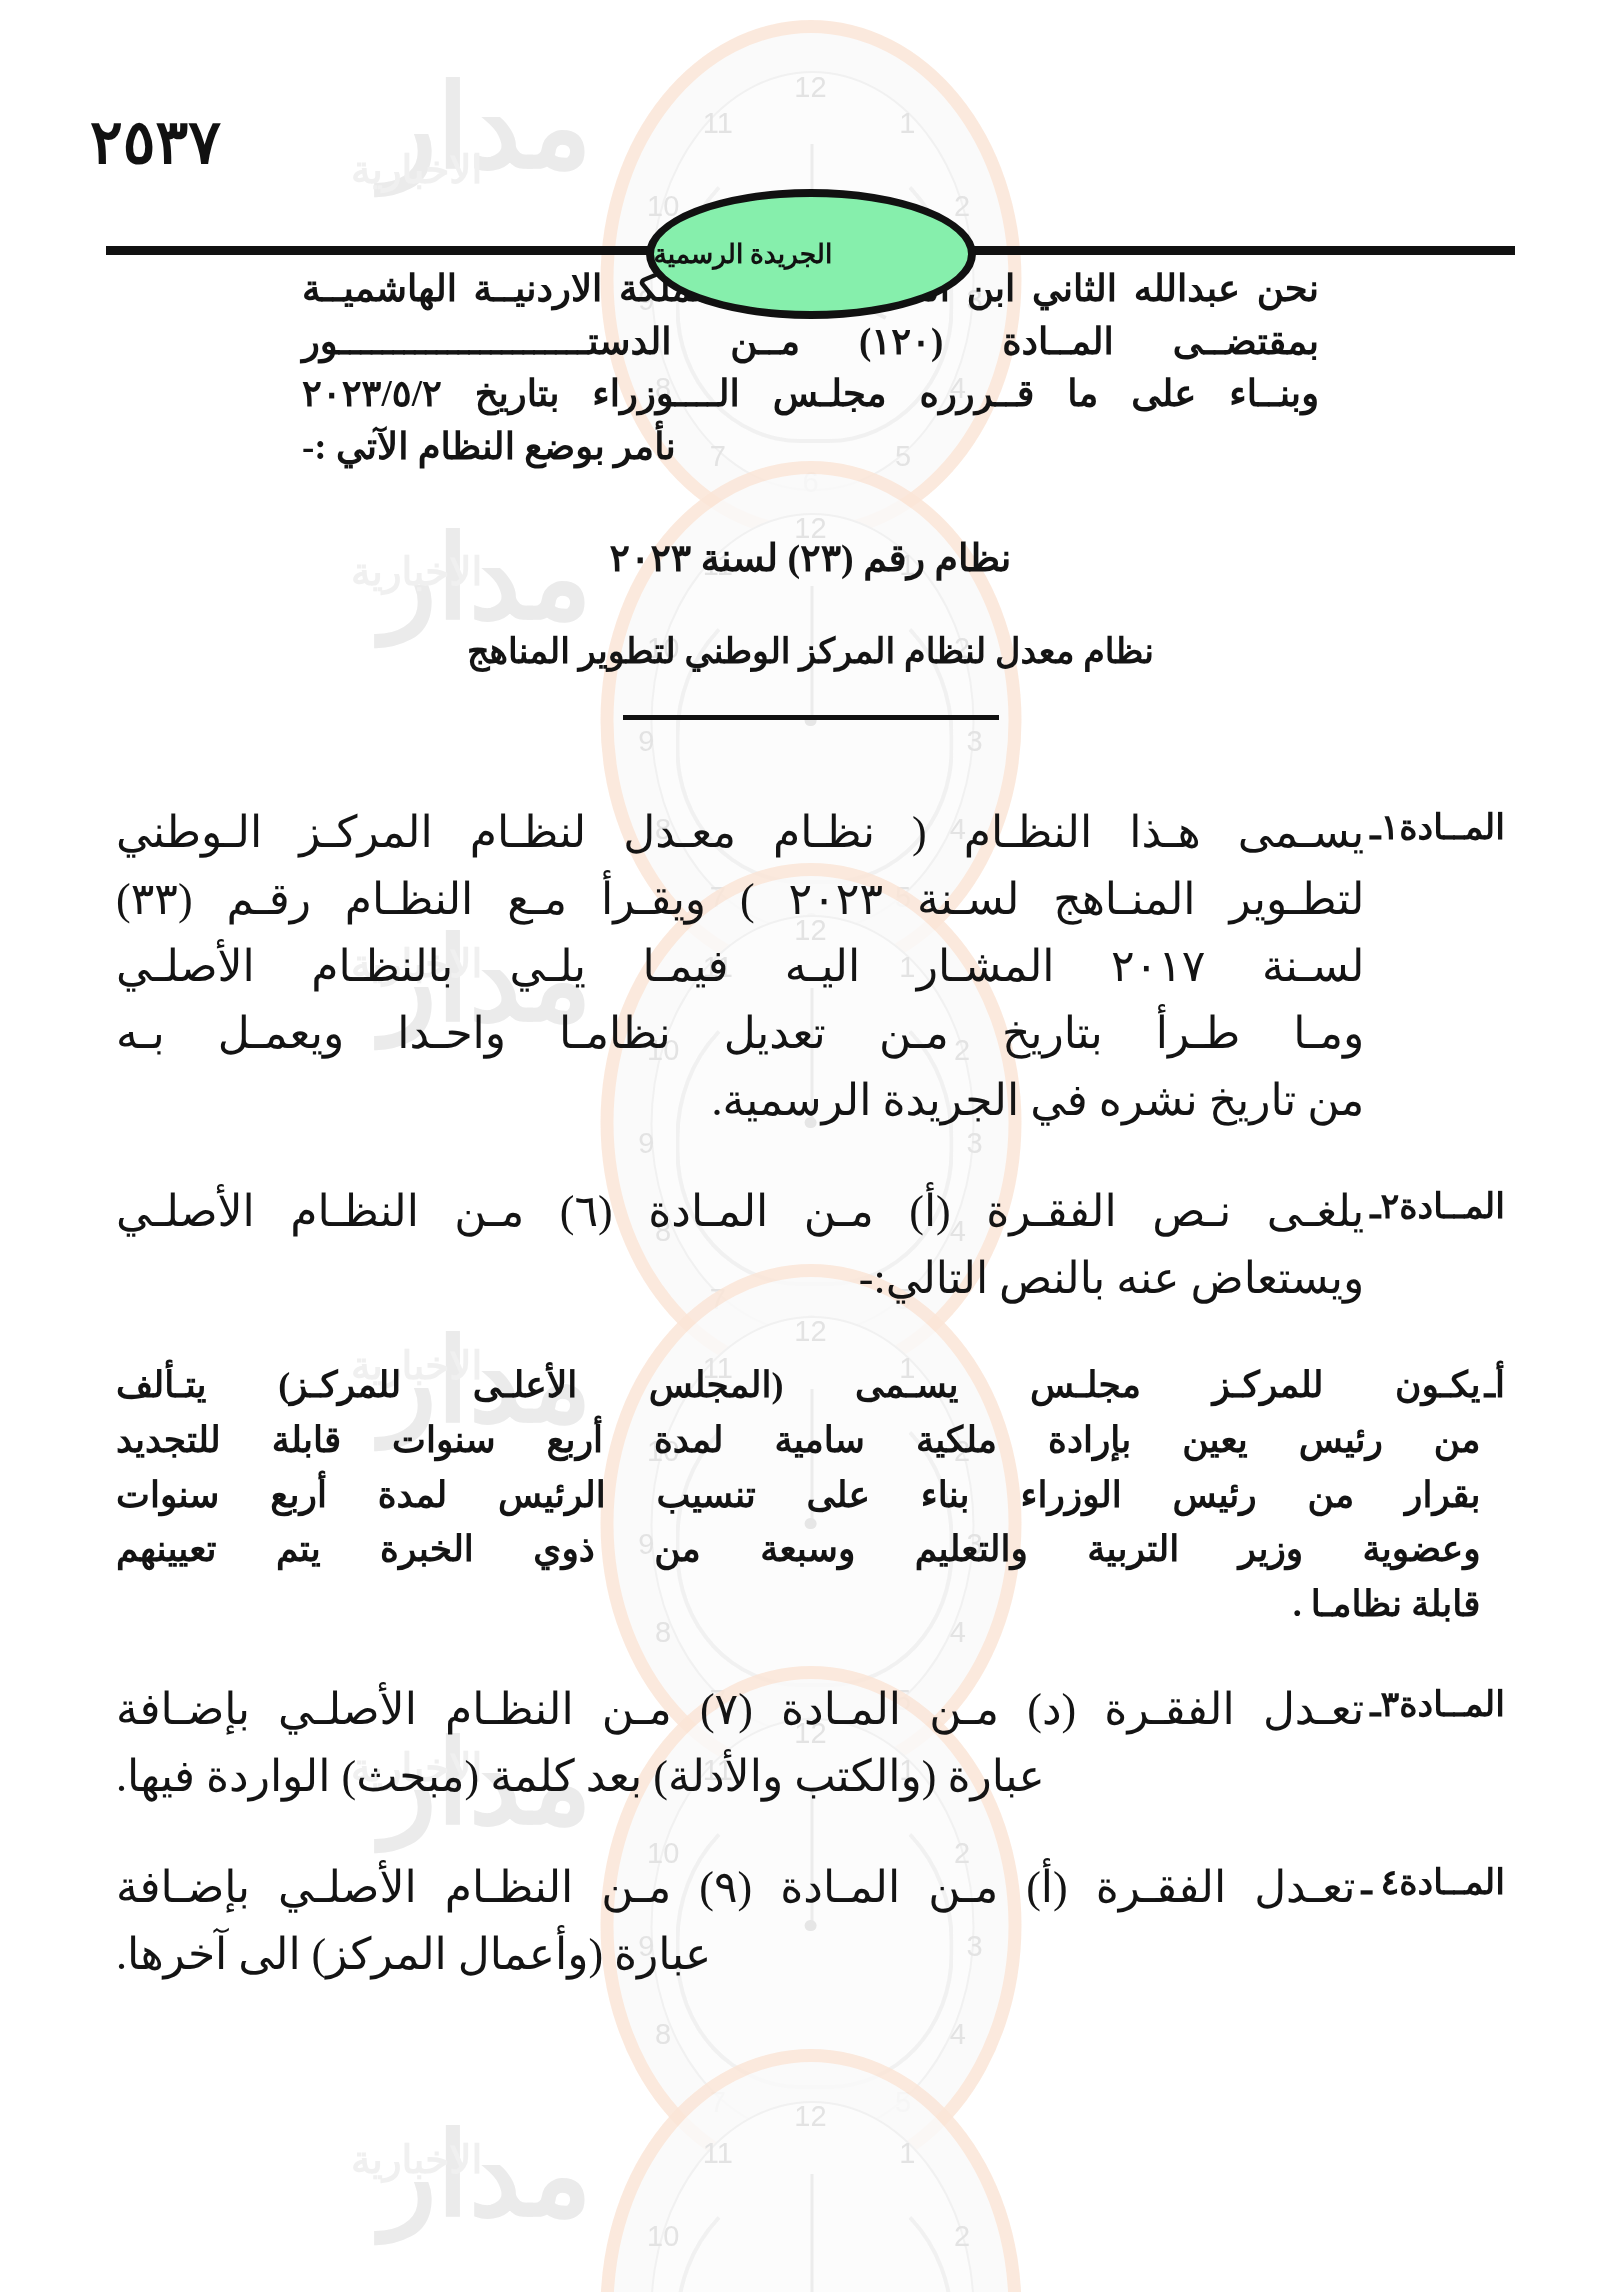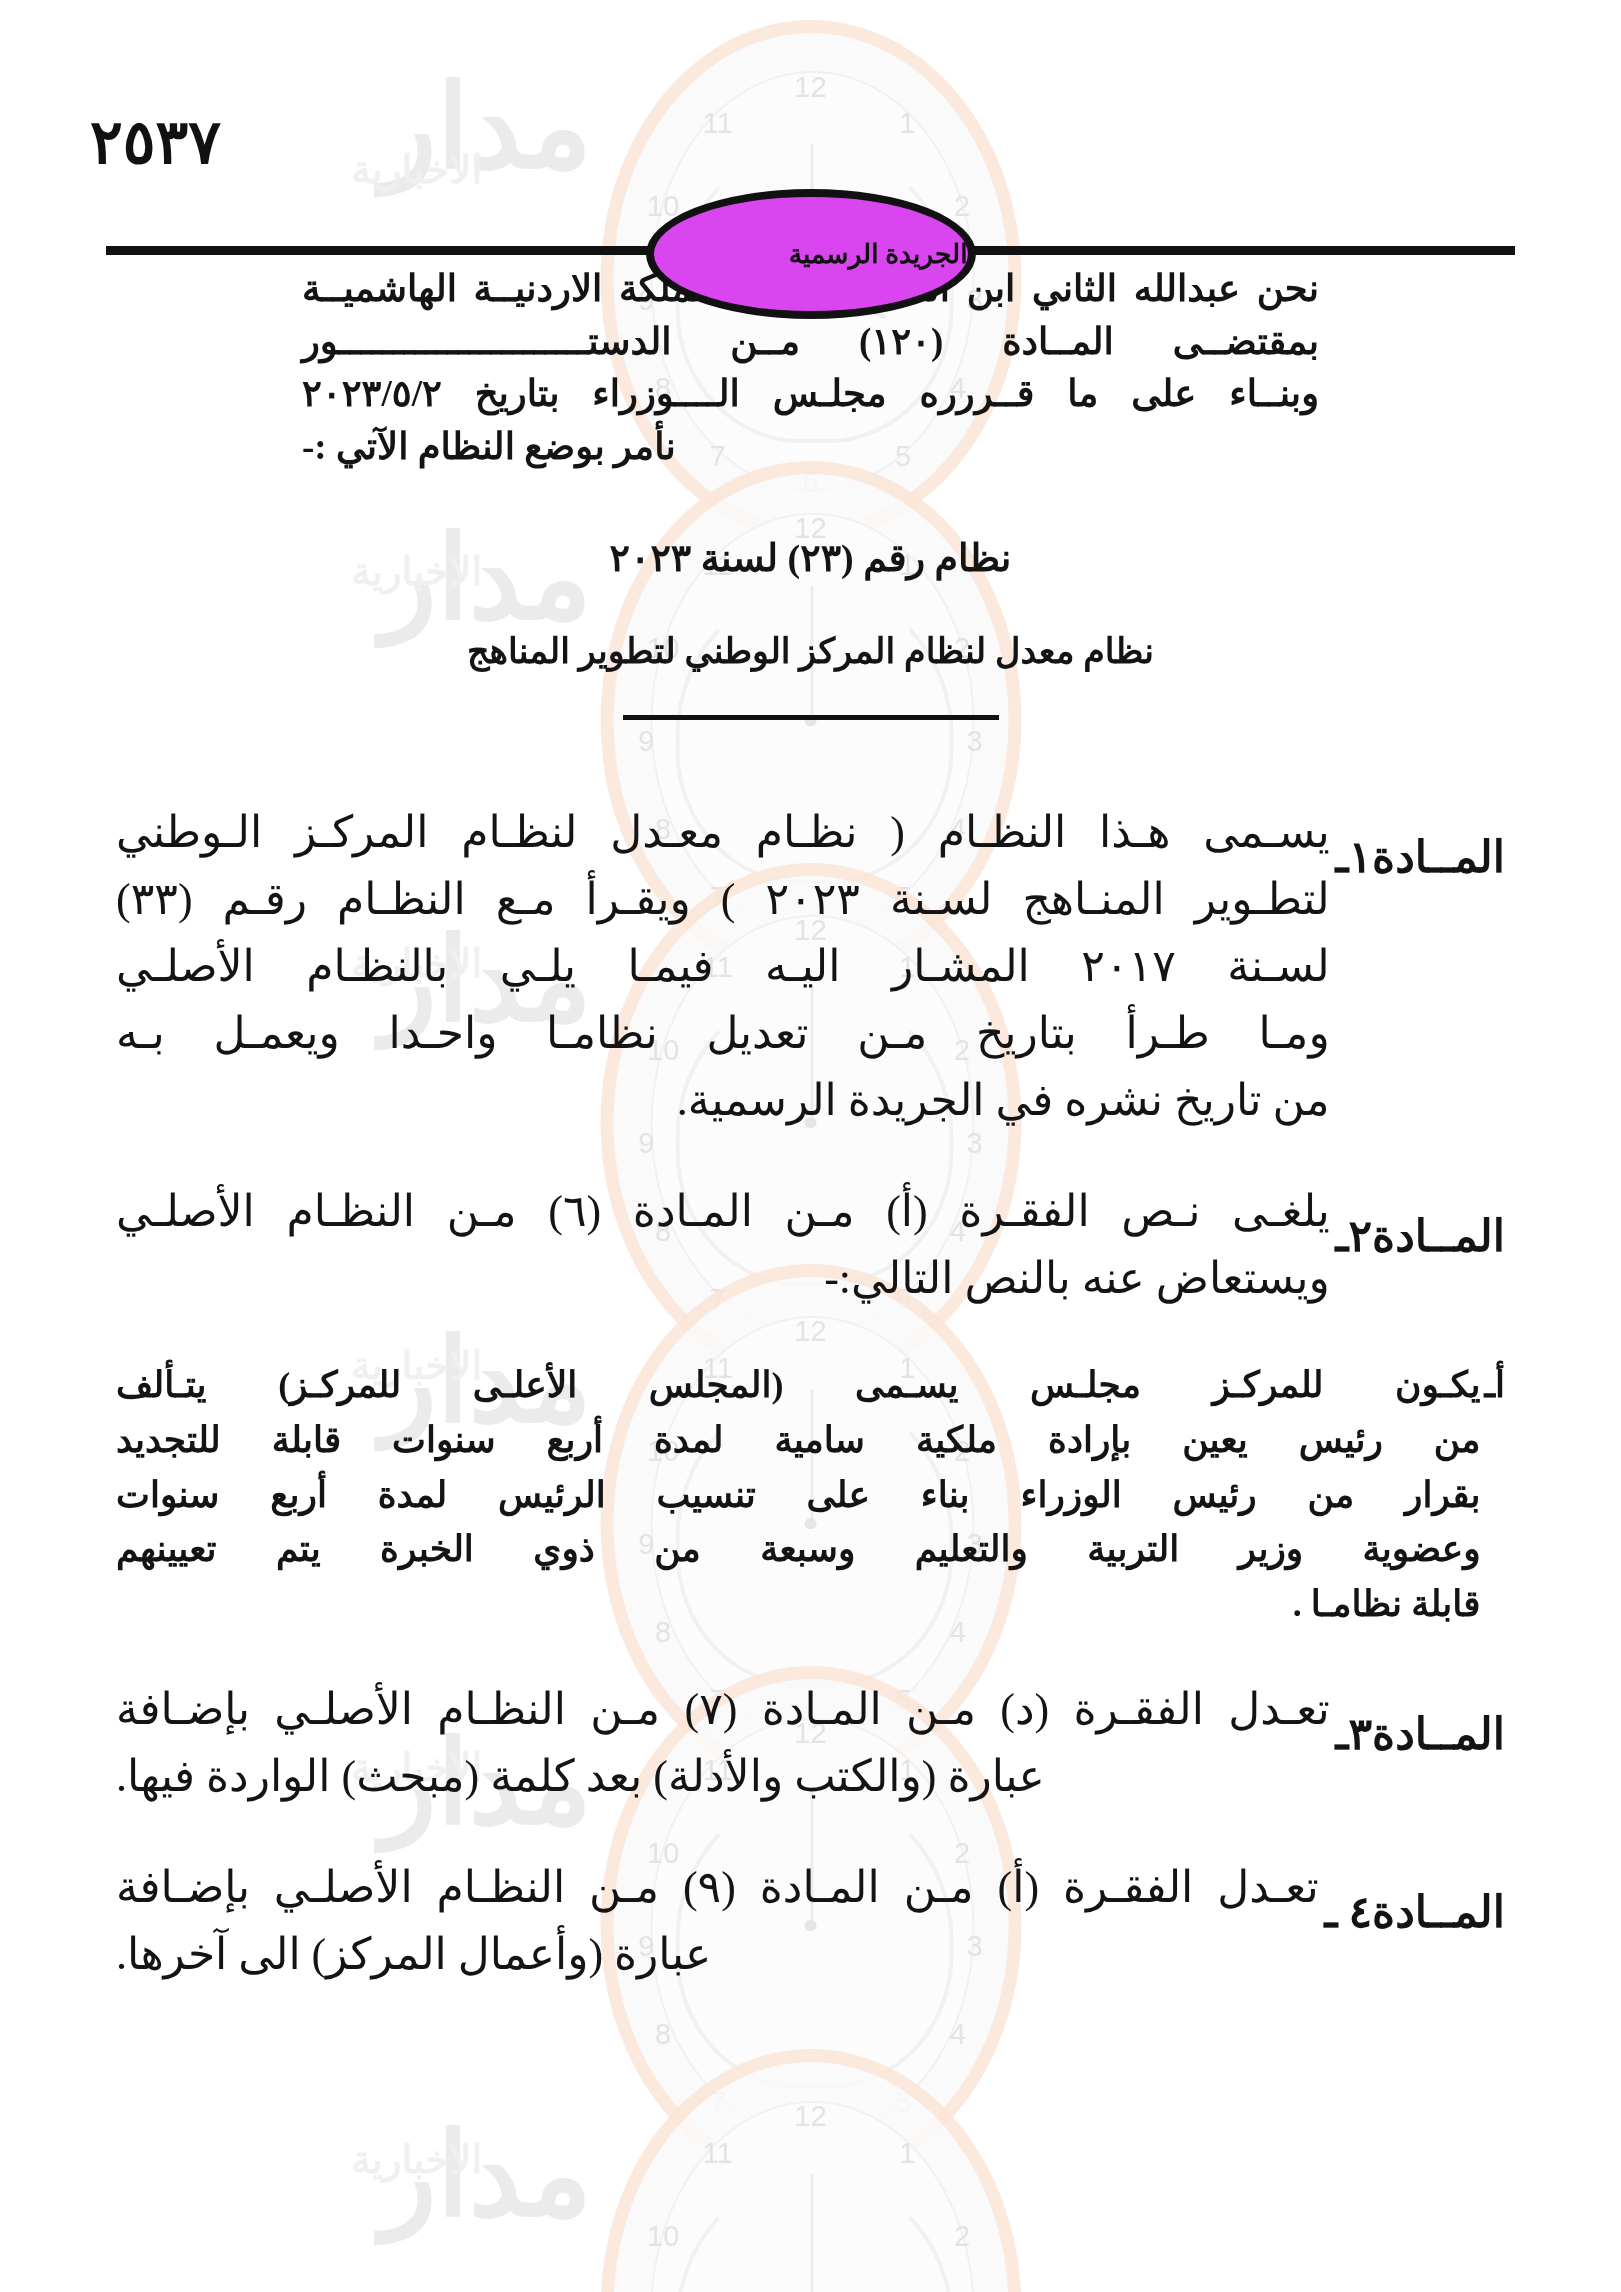--- a/index.html
+++ b/index.html
@@ -131,24 +131,24 @@
   }
   .oval {
     position: absolute;
     top: 157px;
     left: 50%;
     transform: translateX(-50%);
     width: 314px;
     height: 114px;
     border: 8.8px solid #111;
     border-radius: 50%;
-    background: #d946ef;
+    background: #86efac;
     display: flex;
     align-items: center;
-    justify-content: flex-start;
+    justify-content: flex-end;
   }
   .oval-label {
     font-size: 26.5px;
     font-weight: bold;
     color: #111;
     font-family: "Liberation Serif", serif;
   }
 
   
   .body-area {
@@ -202,27 +202,26 @@
     direction: rtl;
   }
   .article {
     display: flex;
     flex-direction: row;
     margin-bottom: 45px;
     align-items: flex-start;
   }
   .art-label {
     flex: 0 0 auto;
-    font-size: 44px;
+    font-size: 35px;
     font-weight: bold;
     color: #141414;
     white-space: nowrap;
     padding-top: 1px;
     line-height: 1.52;
-    margin-top: 24px;
   }
   .art-body {
     flex: 1 1 auto;
     font-size: 44px;
     font-weight: normal;
     color: #141414;
     line-height: 1.52;
     text-align: justify;
     text-align-last: justify;
     padding-right: 5.9px;

